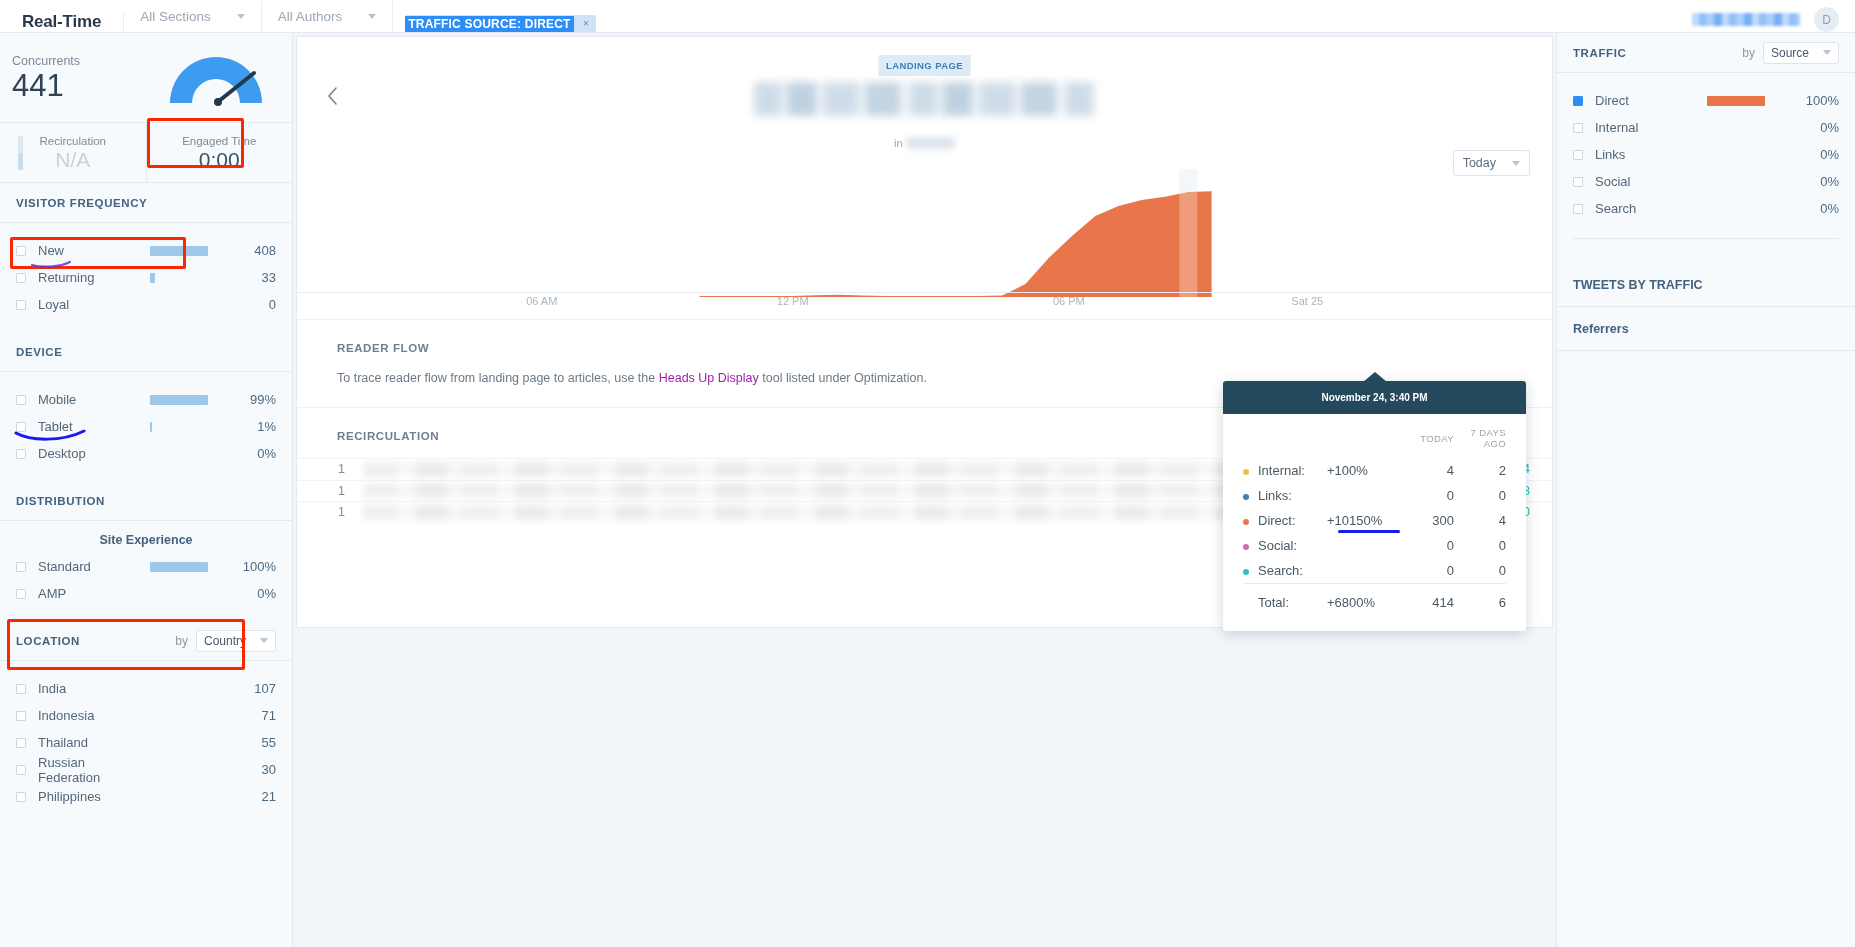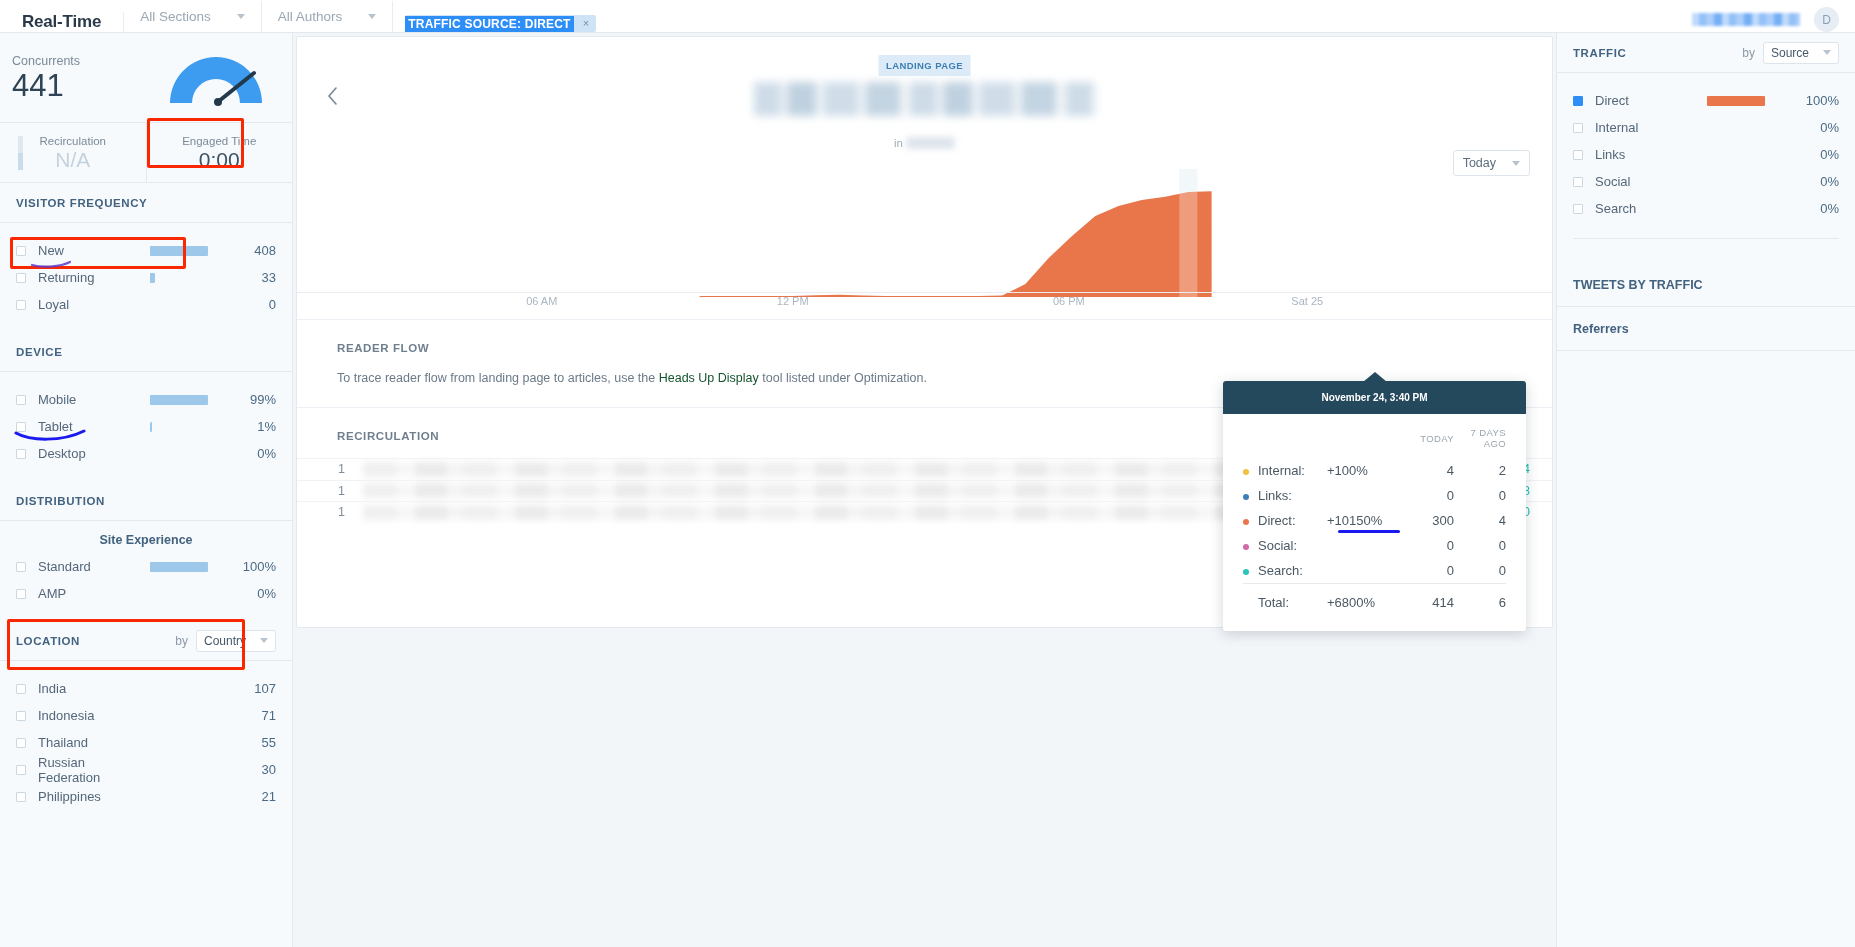--- a/index.html
+++ b/index.html
@@ -179,21 +179,21 @@
   }
 
   .sec-title {
     font-size: 11.5px; font-weight: bold; color: #6f7f8e; letter-spacing: 0.6px;
   }
   .rf-block {
     position: absolute; left: 0; top: 282px; width: 1255px; height: 88px;
     border-top: 1px solid #eceff3; padding: 22px 40px 0;
   }
   .rf-text { margin-top: 17px; font-size: 12.5px; color: #6b7a88; }
-  .rf-link { color: #14532d; text-decoration: none; cursor: pointer; }
+  .rf-link { color: #a21caf; text-decoration: none; cursor: pointer; }
   .rc-block {
     position: absolute; left: 0; top: 370px; width: 1255px; height: 220px;
     border-top: 1px solid #eceff3; padding: 22px 0 0;
   }
   .rc-title { padding: 0 40px; }
   .rc-table { margin-top: 16px; }
   .rc-row {
     display: flex; align-items: center; height: 21.5px;
     border-top: 1px solid #f0f3f6; padding: 0 22px 0 26px;
   }

